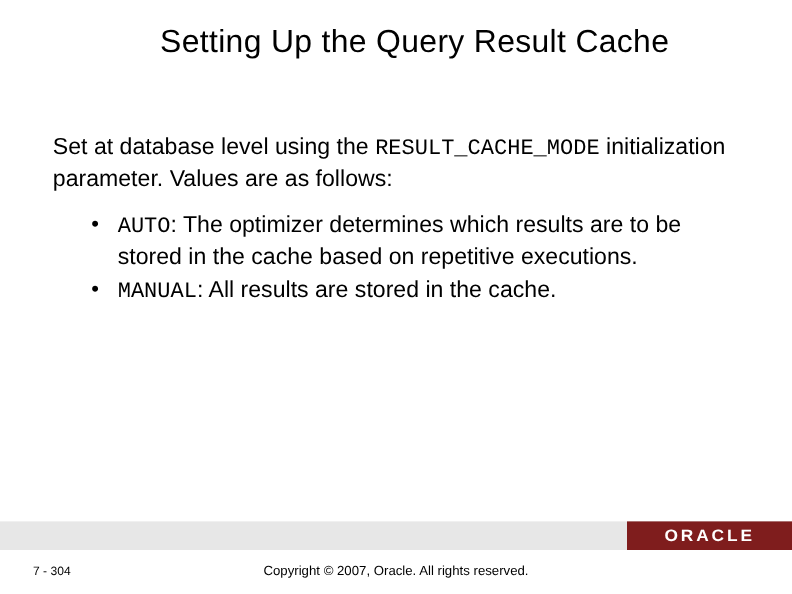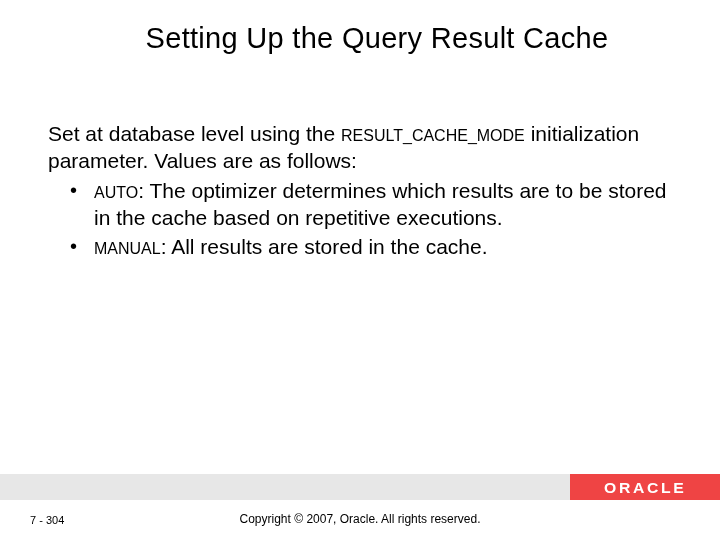--- a/index.html
+++ b/index.html
@@ -33,26 +33,26 @@
     top: 120px;
     left: 48px;
     right: 48px;
     font-size: 21px;
     line-height: 1.3;
   }
   .intro {
     margin: 0 0 2px 0;
   }
   code, .mono {
-    font-family: Liberation Sans, sans-serif;
-    font-size: 16px;
+    font-family: Liberation Mono, monospace;
+    font-size: 20px;
   }
   ul.bullets {
     list-style: none;
-    margin: 2px;
+    margin: 15px;
     padding: 0 0 0 20px;
   }
   ul.bullets li {
     position: relative;
     padding-left: 24px;
     margin: 0 0 2px 0;
   }
   ul.bullets li::before {
     content: "•";
     position: absolute;
@@ -68,21 +68,21 @@
     width: 720px;
     height: 26px;
     background: #e7e7e7;
   }
   .footer-red {
     position: absolute;
     right: 0;
     top: 0;
     height: 26px;
     width: 150px;
-    background: #ef4444;
+    background: #7f1d1d;
     display: flex;
     align-items: center;
     justify-content: center;
   }
   .oracle-logo {
     color: #fff;
     font-family: Arial, Helvetica, sans-serif;
     font-weight: 700;
     font-size: 15px;
     letter-spacing: 2.5px;

